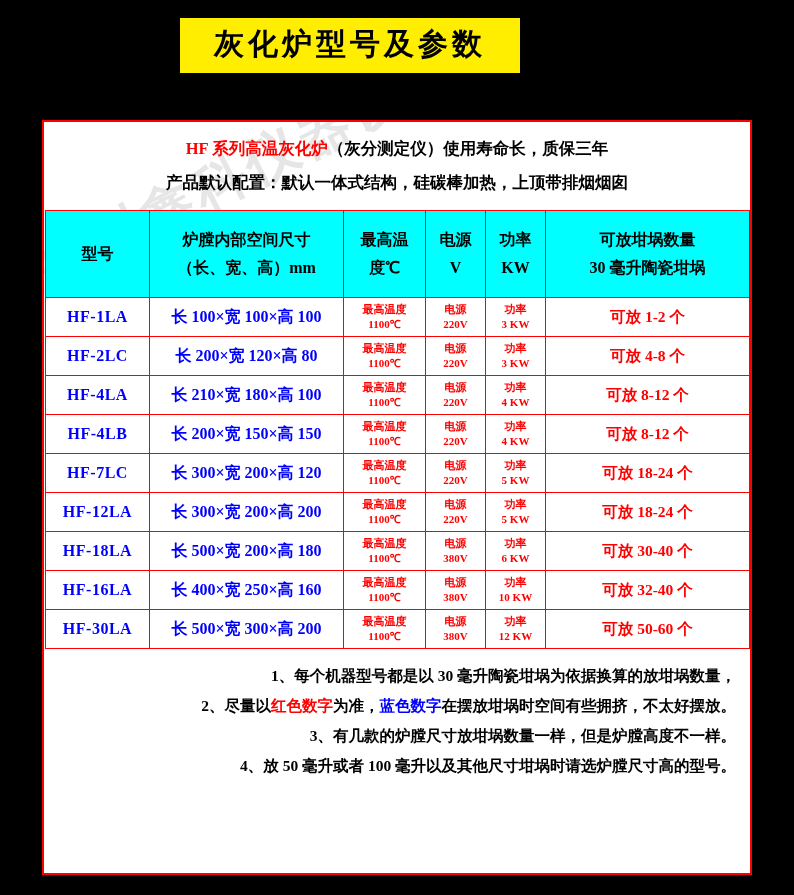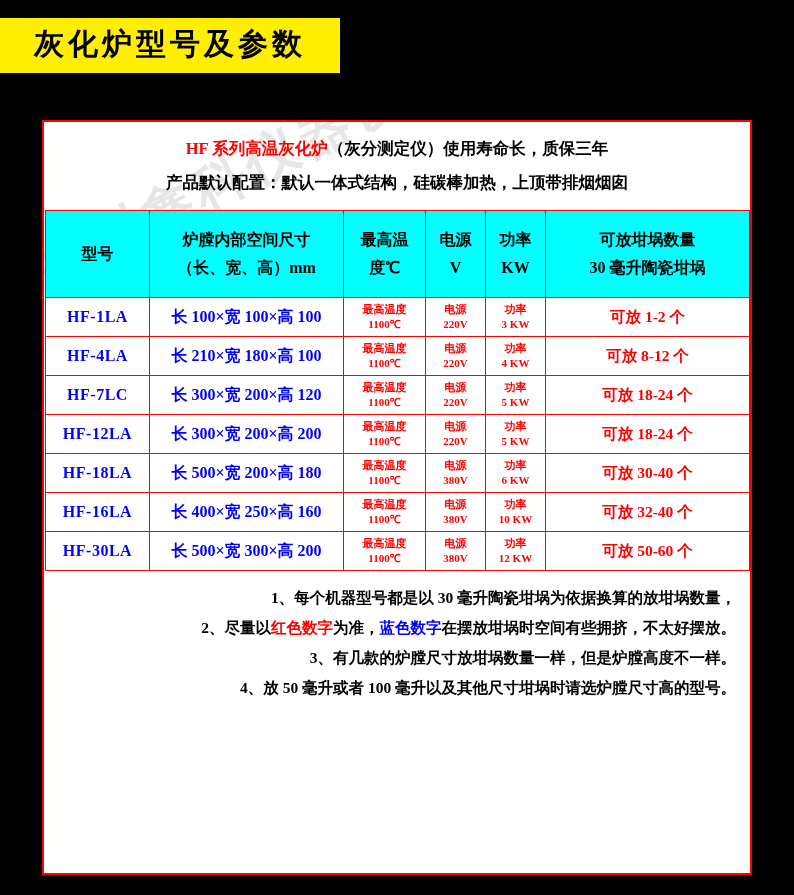--- a/index.html
+++ b/index.html
@@ -19,20 +19,21 @@
     height: 895px;
     background: #000000;
   }
 
   
   .banner-wrap {
     position: absolute;
     top: 18px;
     left: 0;
     width: 700px;
+    text-align: center;
   }
   .banner {
     display: inline-block;
     background: #ffee00;
     color: #000000;
     font-size: 30px;
     font-weight: bold;
     letter-spacing: 4px;
     padding: 9px 34px 11px 34px;
     line-height: 1.15;
@@ -232,22 +233,64 @@
             <div>功率</div>
             <div>3 KW</div>
           </td>
           <td class="cruc">
             <span>可放</span>
             <span class="cnt">1-2</span>
             <span>个</span>
           </td>
         </tr>
         <tr>
+          <td class="model">HF-2LC</td>
+          <td class="dim">长 200×宽 120×高 80</td>
+          <td class="temp">
+            <div>最高温度</div>
+            <div>1100℃</div>
+          </td>
+          <td class="volt">
+            <div>电源</div>
+            <div>220V</div>
+          </td>
+          <td class="kw">
+            <div>功率</div>
+            <div>3 KW</div>
+          </td>
+          <td class="cruc">
+            <span>可放</span>
+            <span class="cnt">4-8</span>
+            <span>个</span>
+          </td>
+        </tr>
+        <tr>
           <td class="model">HF-4LA</td>
           <td class="dim">长 210×宽 180×高 100</td>
+          <td class="temp">
+            <div>最高温度</div>
+            <div>1100℃</div>
+          </td>
+          <td class="volt">
+            <div>电源</div>
+            <div>220V</div>
+          </td>
+          <td class="kw">
+            <div>功率</div>
+            <div>4 KW</div>
+          </td>
+          <td class="cruc">
+            <span>可放</span>
+            <span class="cnt">8-12</span>
+            <span>个</span>
+          </td>
+        </tr>
+        <tr>
+          <td class="model">HF-4LB</td>
+          <td class="dim">长 200×宽 150×高 150</td>
           <td class="temp">
             <div>最高温度</div>
             <div>1100℃</div>
           </td>
           <td class="volt">
             <div>电源</div>
             <div>220V</div>
           </td>
           <td class="kw">
             <div>功率</div>

